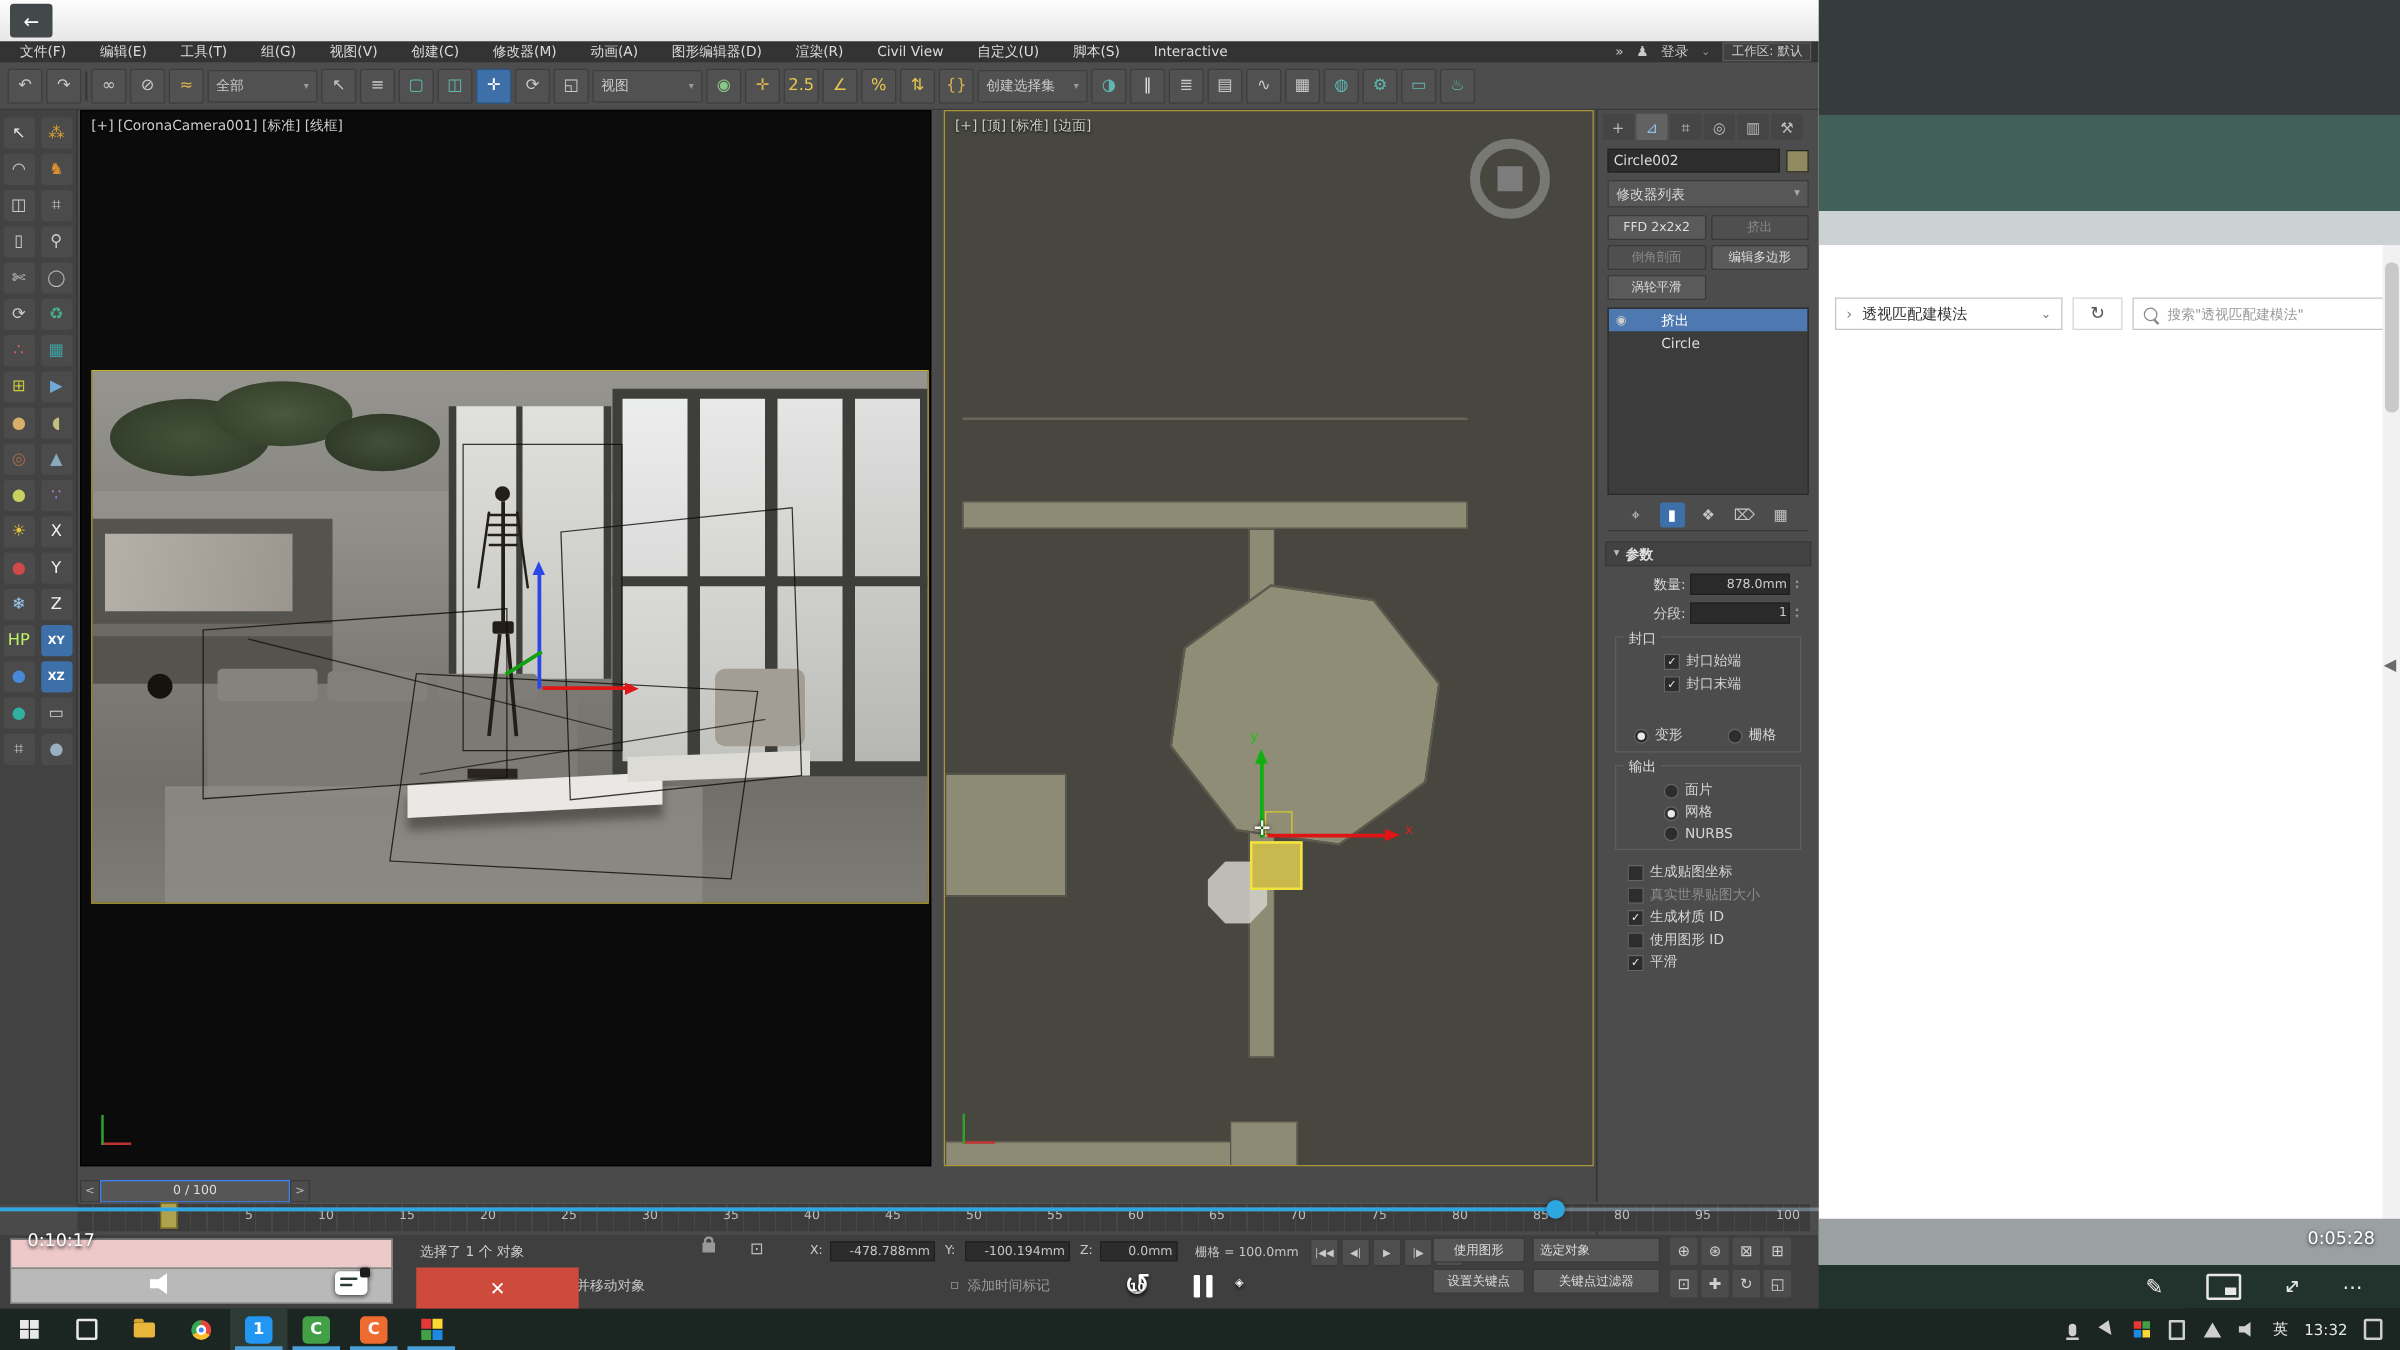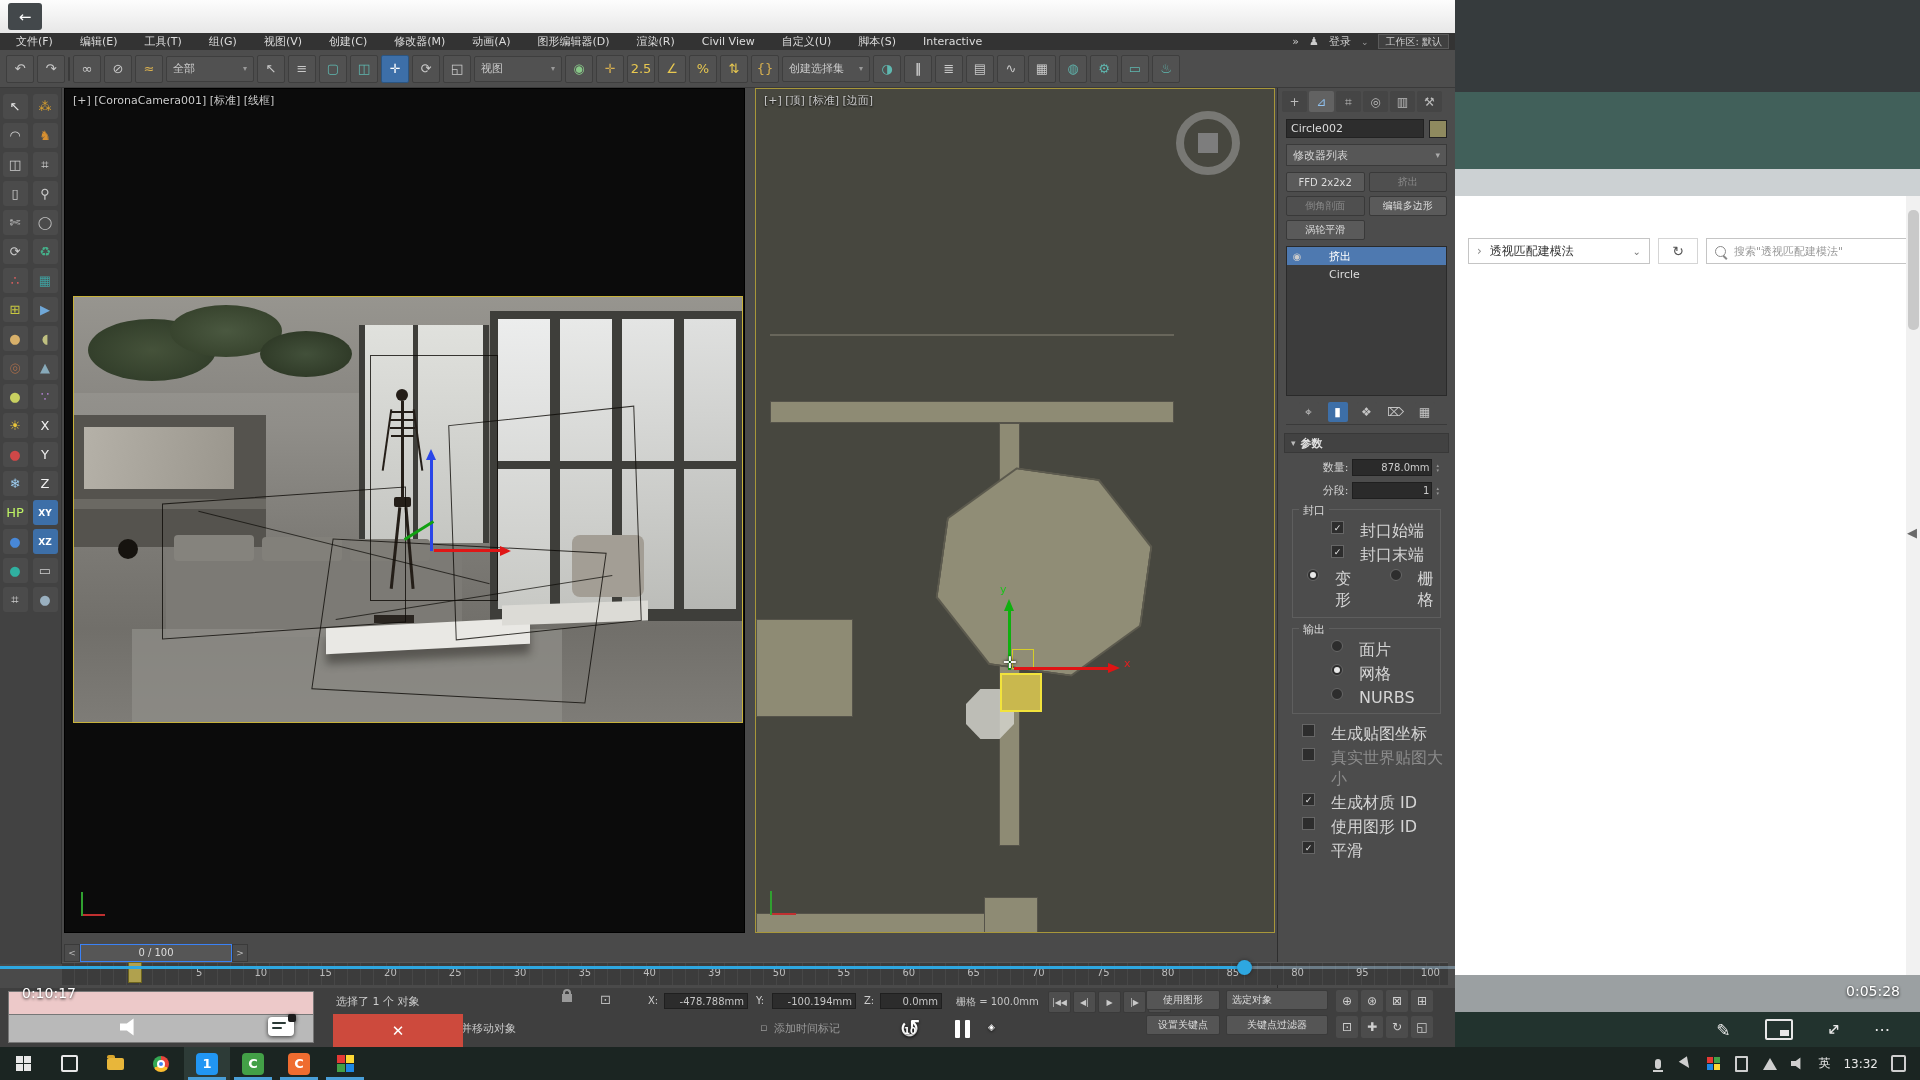--- a/index.html
+++ b/index.html
@@ -53,21 +53,21 @@
   .st-btn{width:20px;height:20px;display:flex;align-items:center;justify-content:center;color:#c5c5c5;font-size:12px;background:#4c4c4c;border-radius:2px;}
   .st-btn.active{background:#3d6fa8;color:#fff;}
   .rollout{margin:8px 6px 0;}
   .roll-head{height:18px;background:#424242;border:1px solid #383838;display:flex;align-items:center;padding:0 6px;font-weight:bold;font-size:11px;color:#e2e2e2;gap:5px;}
   .roll-head::before{content:"▾";font-size:9px;color:#bbb;}
   .prow{display:flex;align-items:center;justify-content:flex-end;gap:4px;margin:6px 10px 0;}
   .pval{width:74px;height:15px;background:#2a2a2a;border:1px solid #1f1f1f;color:#ccc;font-size:10px;text-align:right;padding:0 2px;line-height:15px;}
   .spin{display:flex;flex-direction:column;font-size:5px;color:#999;line-height:5px;}
   .group{border:1px solid #5e5e5e;margin:10px 8px 0;padding:8px 4px 6px;position:relative;}
   .group .gtitle{position:absolute;top:-7px;left:6px;background:#4c4c4c;padding:0 4px;font-size:11px;color:#ddd;}
-  .chk-row{display:flex;align-items:flex-start;gap:16px;margin:3px 0 0 34px;font-size:16px;}
+  .chk-row{display:flex;align-items:flex-end;gap:5px;margin:3px 0 0 34px;font-size:11px;}
   .chk{width:11px;height:11px;background:#2d2d2d;border:1px solid #666;display:flex;align-items:center;justify-content:center;font-size:9px;color:#e8e8e8;flex:0 0 auto;}
   .chk-row.on .chk::before{content:"✓";}
   .radio{width:10px;height:10px;border-radius:50%;background:#2d2d2d;border:1px solid #666;position:relative;flex:0 0 auto;}
   .chk-row.on .radio::after{content:"";position:absolute;inset:2px;border-radius:50%;background:#e8e8e8;}
   .chk-row.disabled{color:#8b8b8b;}
   .flat-checks .chk-row{margin-left:18px;}
   
   .framebox{position:absolute;left:80px;top:911px;width:150px;height:16px;background:#565656;border:1px solid #3b82f6;color:#ddd;font-size:10px;text-align:center;line-height:16px;}
   .fnav{position:absolute;top:911px;width:14px;height:16px;background:#4c4c4c;border:1px solid #3a3a3a;color:#bbb;font-size:9px;text-align:center;line-height:16px;}
   .ruler{position:absolute;left:62px;top:929px;width:1386px;height:22px;background:#3c3c3c;border-top:1px solid #575757;background-image:repeating-linear-gradient(90deg,transparent 0 12px,#474747 12px 13px);}
@@ -425,21 +425,21 @@
           <div>
               <label class="chk-row on">
               <span class="chk"></span>
               <span data-field="glyph">封口始端</span>
             </label>
               <label class="chk-row on">
               <span class="chk"></span>
               <span data-field="glyph">封口末端</span>
             </label>
             </div>
-          <div style="display:flex;gap:26px;margin-top:0;">
+          <div style="display:flex;gap:26px;margin-top:23px;">
               <label class="chk-row on" style="margin-left:10px;">
               <span class="radio"></span>
               <span data-field="glyph">变形</span>
             </label>
               <label class="chk-row" style="margin-left:10px;">
               <span class="radio"></span>
               <span data-field="glyph">栅格</span>
             </label>
             </div>
         </div>
@@ -493,21 +493,21 @@
     <div class="ruler"></div>
     <div class="tl-nums">
         <span>5</span>
         <span>10</span>
         <span>15</span>
         <span>20</span>
         <span>25</span>
         <span>30</span>
         <span>35</span>
         <span>40</span>
-        <span>39</span>
+        <span>45</span>
         <span>50</span>
         <span>55</span>
         <span>60</span>
         <span>65</span>
         <span>70</span>
         <span>75</span>
         <span>80</span>
         <span>85</span>
         <span>80</span>
         <span>95</span>

